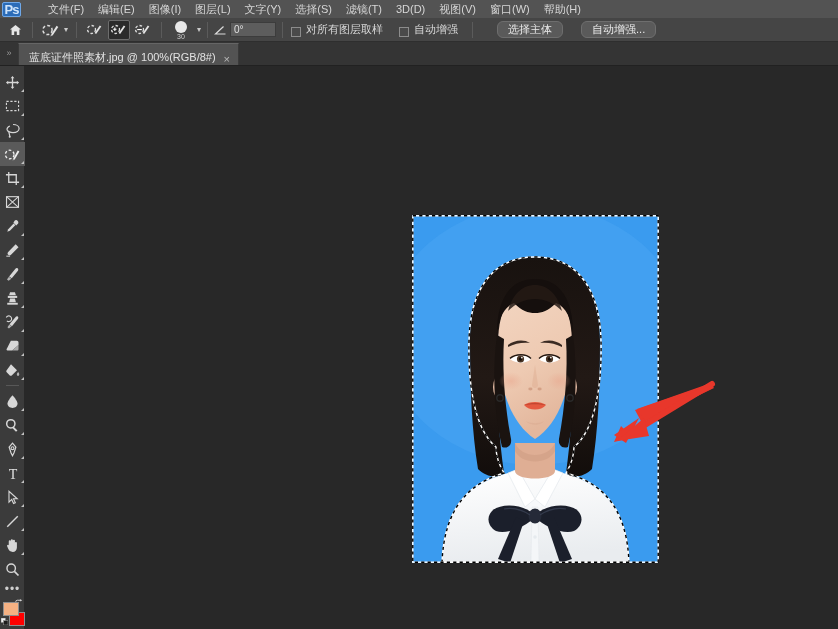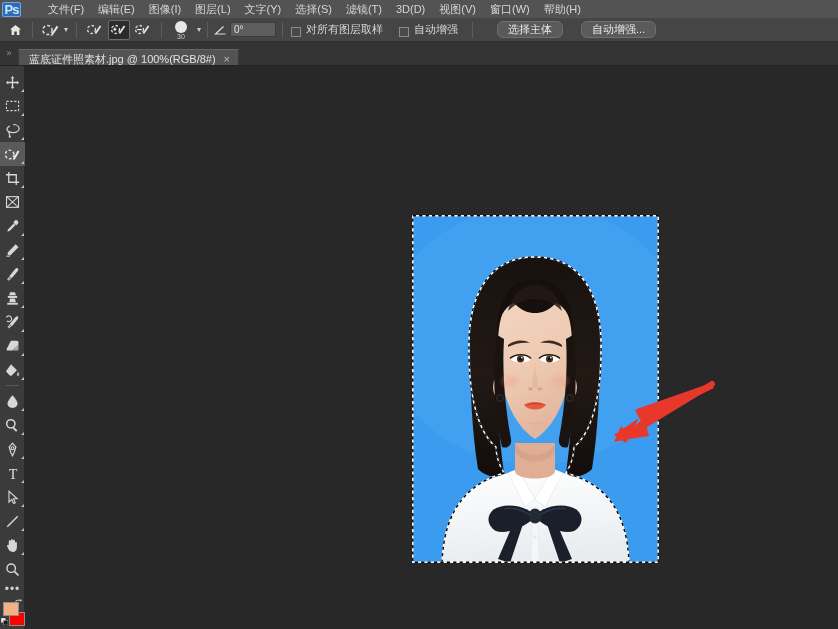--- a/index.html
+++ b/index.html
@@ -77,21 +77,21 @@
   .tabbar {
     position:absolute; top:42px; left:0; width:838px; height:24px;
     background:#343434; display:flex; align-items:flex-end;
     border-bottom:1px solid #212121;
   }
   .arrange-grip {
     width:18px; height:24px; display:flex; align-items:center; justify-content:center;
     color:#9a9a9a; font-size:9px; cursor:pointer;
   }
   .doc-tab {
-    height:16px; background:#535353; display:flex; align-items:center;
+    height:22px; background:#535353; display:flex; align-items:flex-end;
     padding:4px 8px 0 10px; border-top:1px solid #656565;
     border-left:1px solid #3a3a3a; border-right:1px solid #3a3a3a;
     cursor:pointer;
   }
   .doc-tab-title { color:#e2e2e2; font-size:11px; white-space:nowrap; }
   .doc-tab-close {
     margin-left:8px; color:#b9b9b9; font-size:11px; line-height:11px; cursor:pointer;
   }
 
   

